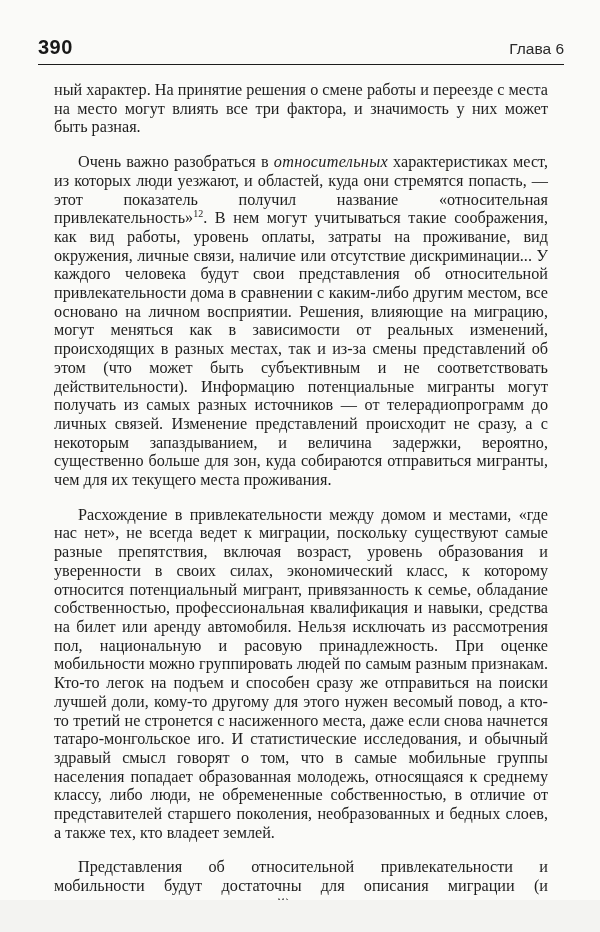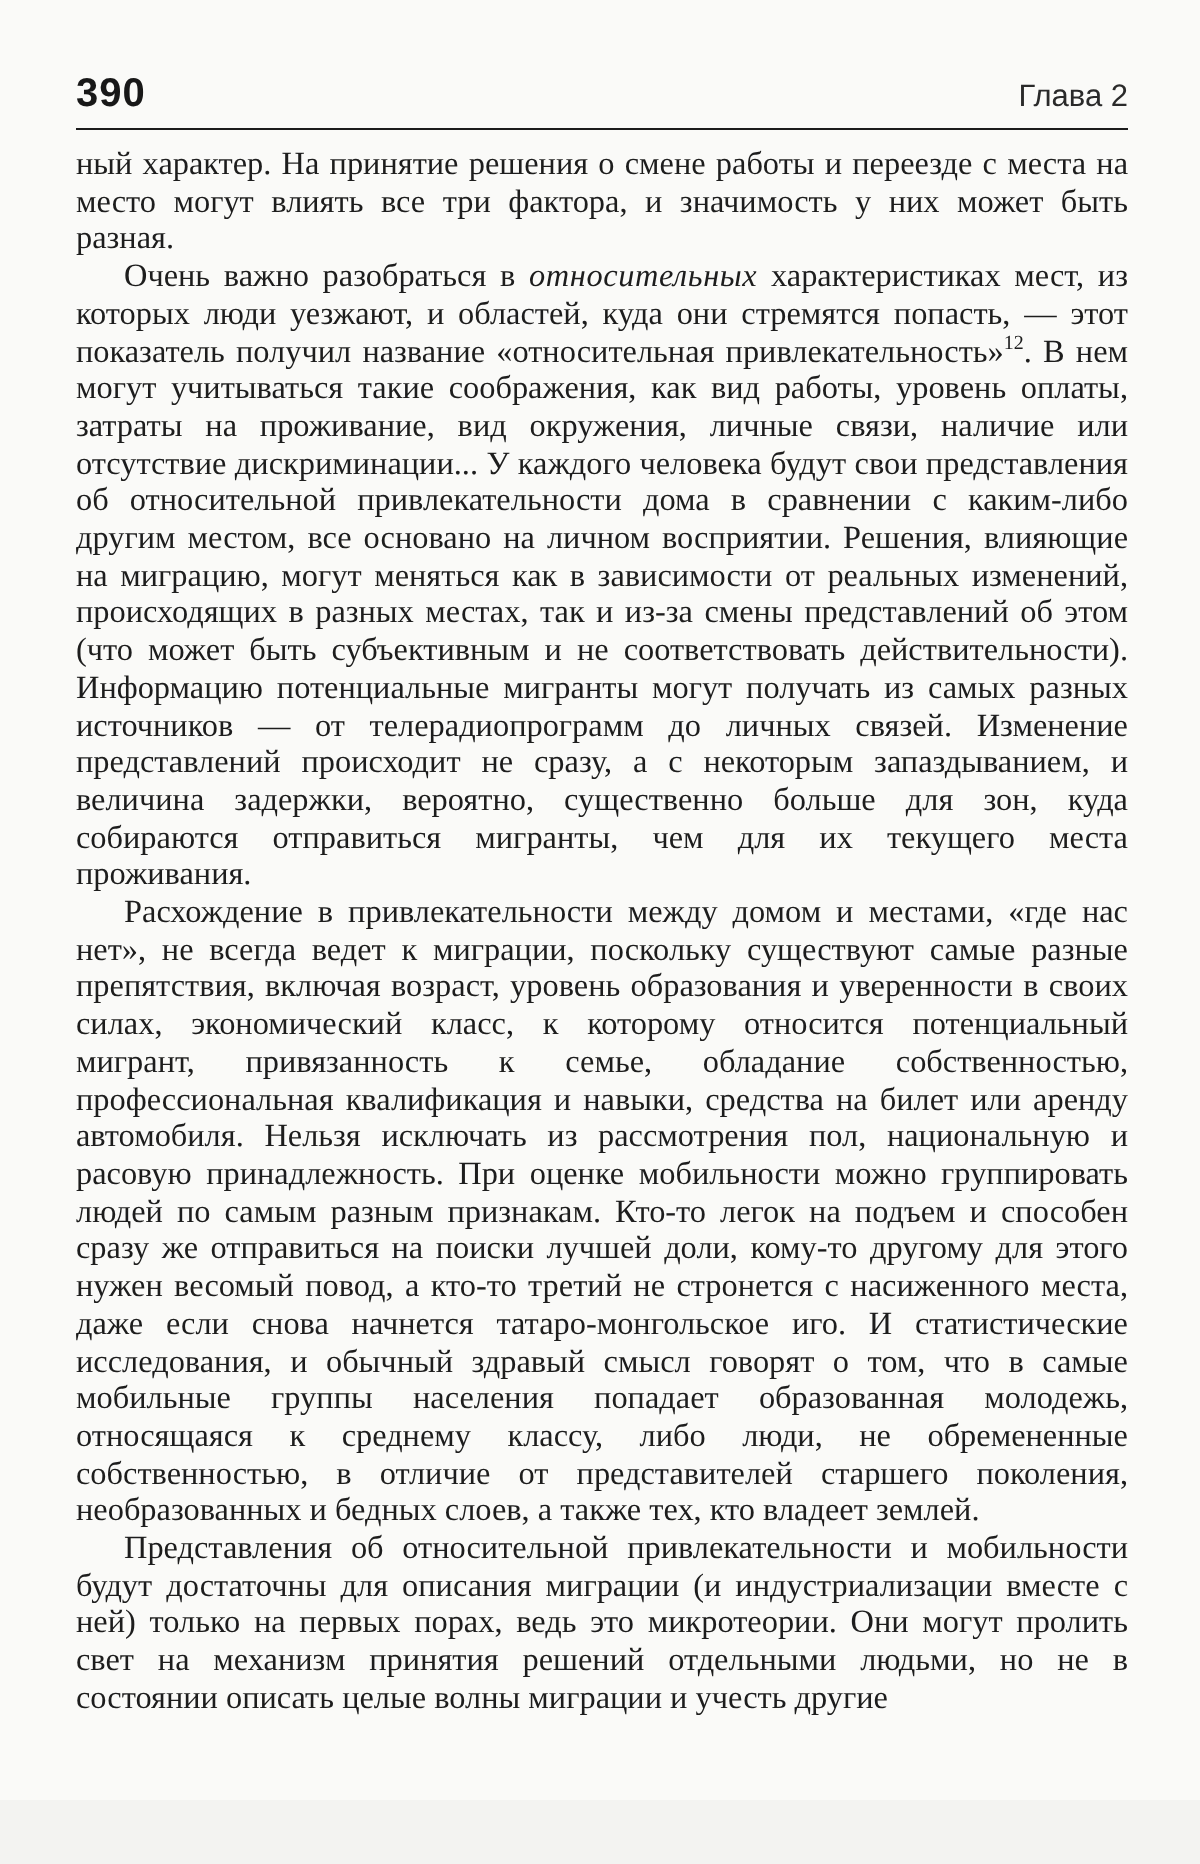--- a/index.html
+++ b/index.html
@@ -41,42 +41,42 @@
     color: #2a2a2a;
   }
   .page-body {
     margin-top: 8px;
     font-size: 16.2px;
     line-height: 18.7px;
     color: #1d1d1d;
     text-align: justify;
   }
   .page-body p {
-    margin: 0;
+    margin: 16px;
     padding: 0;
   }
   .page-body p.indent {
     text-indent: 24px;
   }
   .page-body em {
     letter-spacing: 0.3px;
   }
   .page-body sup {
     font-size: 10px;
     line-height: 0;
     vertical-align: super;
   }
 </style>
 </head>
 <body>
 
 <div class="page">
   <header class="page-header">
     <span class="page-number">390</span>
-    <span class="chapter-title">Глава 2</span>
+    <span class="chapter-title">Глава 6</span>
   </header>
   <main class="page-body">
       <p class=""><span>ный характер. На принятие решения о смене работы и переезде с места на место могут влиять все три фактора, и значимость у них может быть разная.</span></p>
       <p class="indent"><span>Очень важно разобраться в </span><em>относительных</em><span> характеристиках мест, из которых люди уезжают, и областей, куда они стремятся попасть, — этот показатель получил название «относительная привлекательность»</span><sup>12</sup><span>. В нем могут учитываться такие соображения, как вид работы, уровень оплаты, затраты на проживание, вид окружения, личные связи, наличие или отсутствие дискриминации... У каждого человека будут свои представления об относительной привлекательности дома в сравнении с каким-либо другим местом, все основано на личном восприятии. Решения, влияющие на миграцию, могут меняться как в зависимости от реальных изменений, происходящих в разных местах, так и из-за смены представлений об этом (что может быть субъективным и не соответствовать действительности). Информацию потенциальные мигранты могут получать из самых разных источников — от телерадиопрограмм до личных связей. Изменение представлений происходит не сразу, а с некоторым запаздыванием, и величина задержки, вероятно, существенно больше для зон, куда собираются отправиться мигранты, чем для их текущего места проживания.</span></p>
       <p class="indent"><span>Расхождение в привлекательности между домом и местами, «где нас нет», не всегда ведет к миграции, поскольку существуют самые разные препятствия, включая возраст, уровень образования и уверенности в своих силах, экономический класс, к которому относится потенциальный мигрант, привязанность к семье, обладание собственностью, профессиональная квалификация и навыки, средства на билет или аренду автомобиля. Нельзя исключать из рассмотрения пол, национальную и расовую принадлежность. При оценке мобильности можно группировать людей по самым разным признакам. Кто-то легок на подъем и способен сразу же отправиться на поиски лучшей доли, кому-то другому для этого нужен весомый повод, а кто-то третий не стронется с насиженного места, даже если снова начнется татаро-монгольское иго. И статистические исследования, и обычный здравый смысл говорят о том, что в самые мобильные группы населения попадает образованная молодежь, относящаяся к среднему классу, либо люди, не обремененные собственностью, в отличие от представителей старшего поколения, необразованных и бедных слоев, а также тех, кто владеет землей.</span></p>
       <p class="indent"><span>Представления об относительной привлекательности и мобильности будут достаточны для описания миграции (и индустриализации вместе с ней) только на первых порах, ведь это микротеории. Они могут пролить свет на механизм принятия решений отдельными людьми, но не в состоянии описать целые волны миграции и учесть другие</span></p>
     </main>
 </div>
 
 </body></html>

